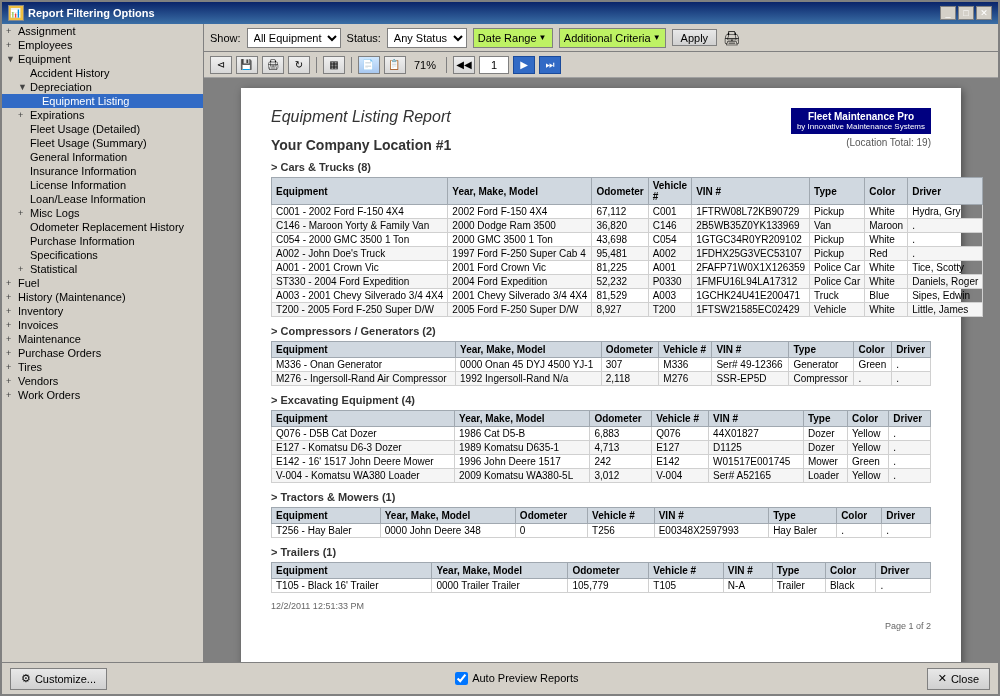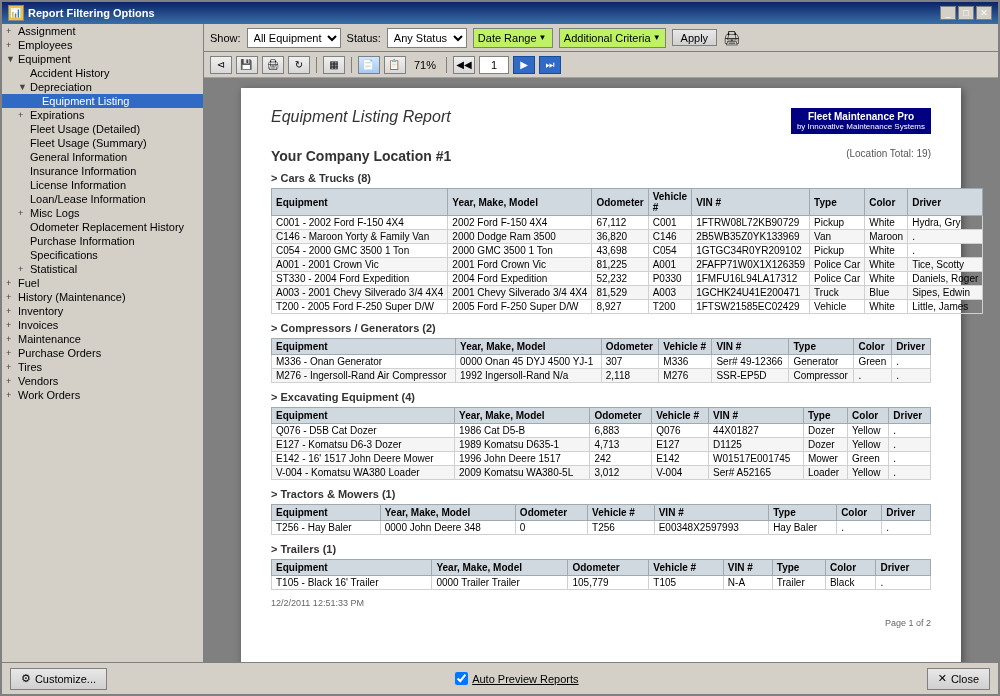--- a/index.html
+++ b/index.html
@@ -41,21 +41,21 @@
     .nav-btn.active { background: linear-gradient(to bottom, #d0e8ff, #a8c8f0); }
     .zoom-display { font-size: 11px; padding: 0 4px; }
     .page-input { width: 30px; height: 18px; text-align: center; border: 1px solid #808080; font-size: 11px; }
     .play-btn { width: 22px; height: 18px; background: #316ac5; border: 1px solid #1a4a9a; display: flex; align-items: center; justify-content: center; color: white; font-size: 10px; cursor: pointer; }
     .nav-separator { width: 1px; height: 16px; background: #808080; margin: 0 2px; }
 
     
     .report-area { flex: 1; background: #808080; overflow-y: auto; padding: 10px; }
     .report-page { background: white; margin: 0 auto; width: 720px; padding: 20px 30px; min-height: 600px; box-shadow: 2px 2px 8px rgba(0,0,0,0.4); }
 
-    .report-header { display: flex; justify-content: space-between; align-items: flex-start; margin-bottom: 14px; }
+    .report-header { display: flex; justify-content: space-between; align-items: flex-start; margin-bottom: 3px; }
     .report-title { font-size: 16px; font-style: italic; color: #333; }
     .report-brand { background: #000080; color: white; padding: 3px 6px; font-size: 9px; text-align: right; }
     .report-brand-top { font-size: 10px; font-weight: bold; text-align: center; }
     .report-brand-sub { font-size: 8px; }
 
     .company-header { margin-bottom: 8px; }
     .company-name { font-size: 14px; font-weight: bold; color: #333; }
     .location-total { font-size: 10px; color: #555; text-align: right; }
 
     .section-header { display: flex; align-items: center; margin: 8px 0 4px 0; }
@@ -65,21 +65,21 @@
     .data-table th { background: #d0d8e0; font-size: 10px; font-weight: bold; padding: 2px 4px; border: 1px solid #a0a8b0; text-align: left; }
     .data-table td { font-size: 10px; padding: 1px 4px; border: 1px solid #d0d0d0; white-space: nowrap; overflow: hidden; }
     .data-table tr:nth-child(even) td { background: #f5f5f5; }
 
     .report-footer { text-align: right; font-size: 9px; color: #666; margin-top: 10px; }
     .report-date { font-size: 9px; color: #666; margin-top: 4px; }
 
     
     .bottom-bar { background: #d4d0c8; border-top: 1px solid #808080; padding: 4px 8px; display: flex; align-items: center; justify-content: space-between; height: 32px; flex-shrink: 0; }
     .customize-btn { height: 22px; padding: 0 10px; font-size: 11px; background: linear-gradient(to bottom, #e8e8e8, #d0d0d0); border: 1px solid #808080; cursor: pointer; display: flex; align-items: center; gap: 4px; }
-    .auto-preview { display: flex; align-items: center; gap: 4px; font-size: 11px; text-decoration: underline; }
+    .auto-preview { display: flex; gap: 4px; font-size: 11px; }
     .close-btn { height: 22px; padding: 0 10px; font-size: 11px; background: linear-gradient(to bottom, #e8e8e8, #d0d0d0); border: 1px solid #808080; cursor: pointer; display: flex; align-items: center; gap: 4px; }
 
     
     ::-webkit-scrollbar { width: 16px; height: 16px; }
     ::-webkit-scrollbar-track { background: #d4d0c8; }
     ::-webkit-scrollbar-thumb { background: #b0aaa0; border: 1px solid #808080; }
   </style>
 </head>
 <body>
 
@@ -312,20 +312,30 @@
                       <td>C054 - 2000 GMC 3500 1 Ton</td>
                       <td>2000 GMC 3500 1 Ton</td>
                       <td>43,698</td>
                       <td>C054</td>
                       <td>1GTGC34R0YR209102</td>
                       <td>Pickup</td>
                       <td>White</td>
                       <td>.</td>
                     </tr>
                     <tr>
+                      <td>A002 - John Doe's Truck</td>
+                      <td>1997 Ford F-250 Super Cab 4</td>
+                      <td>95,481</td>
+                      <td>A002</td>
+                      <td>1FDHX25G3VEC53107</td>
+                      <td>Pickup</td>
+                      <td>Red</td>
+                      <td>.</td>
+                    </tr>
+                    <tr>
                       <td>A001 - 2001 Crown Vic</td>
                       <td>2001 Ford Crown Vic</td>
                       <td>81,225</td>
                       <td>A001</td>
                       <td>2FAFP71W0X1X126359</td>
                       <td>Police Car</td>
                       <td>White</td>
                       <td>Tice, Scotty</td>
                     </tr>
                     <tr>

